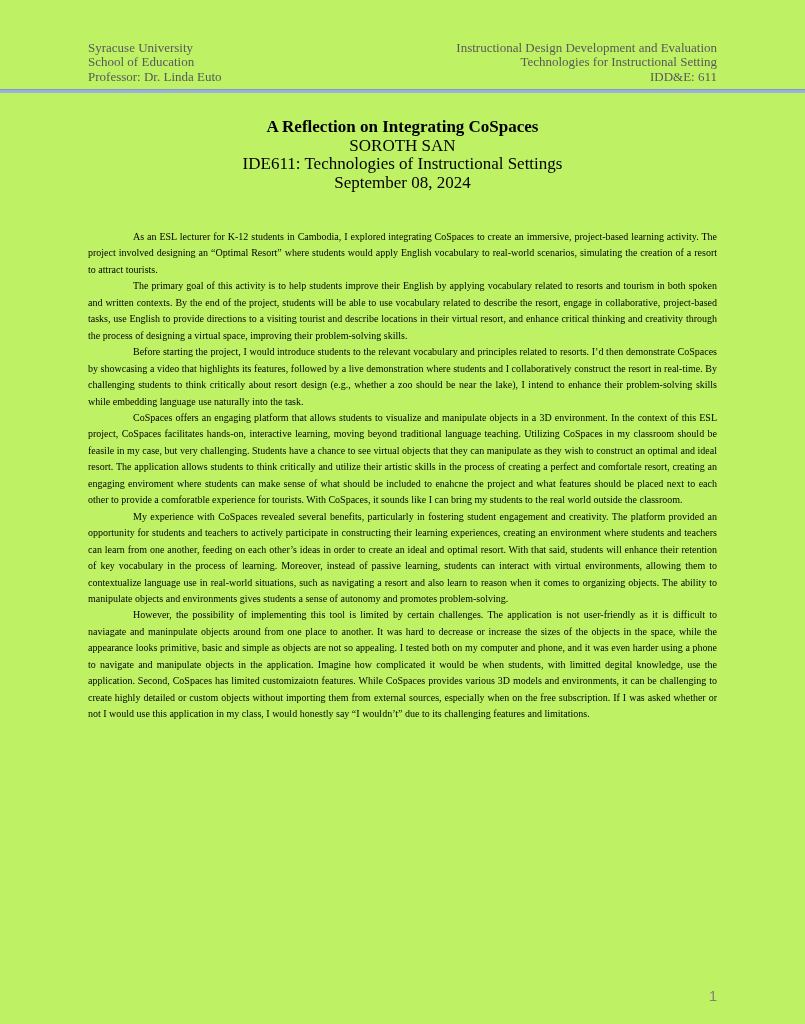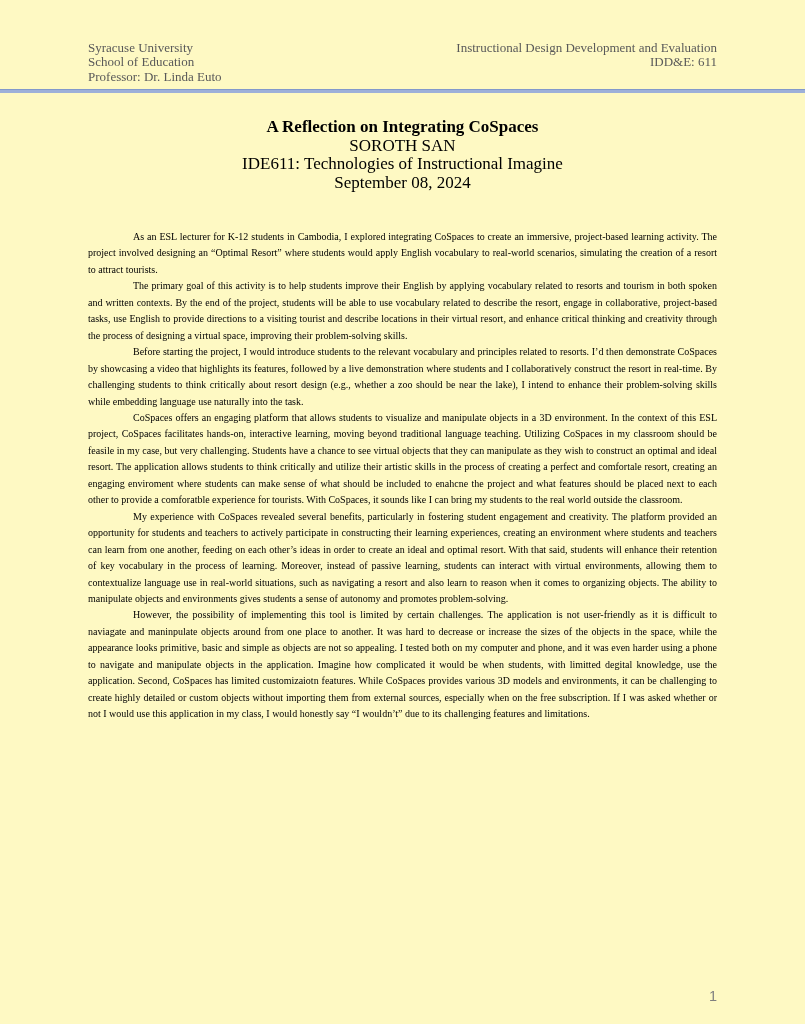--- a/index.html
+++ b/index.html
@@ -4,21 +4,21 @@
 <style>
   html, body {
     margin: 0;
     padding: 0;
     background: #ffffff;
   }
   .page {
     position: relative;
     width: 805px;
     height: 1024px;
-    background: #fef9c3;
+    background: #bef264;
     overflow: hidden;
     font-family: "Liberation Serif", serif;
     color: #000000;
   }
   .doc-header {
     position: absolute;
     top: 41px;
     left: 88px;
     width: 629px;
     display: flex;
@@ -82,30 +82,31 @@
 <div class="page">
 
   <div class="doc-header">
     <div class="left">
       <span>Syracuse University</span>
       <span>School of Education</span>
       <span>Professor: Dr. Linda Euto</span>
     </div>
     <div class="right">
       <span>Instructional Design Development and Evaluation</span>
+      <span>Technologies for Instructional Setting</span>
       <span>IDD&amp;E: 611</span>
     </div>
   </div>
 
   <div class="header-divider"></div>
 
   <div class="title-block">
     <span class="doc-title">A Reflection on Integrating CoSpaces</span>
     <span>SOROTH SAN</span>
-    <span>IDE611: Technologies of Instructional Imagine</span>
+    <span>IDE611: Technologies of Instructional Settings</span>
     <span>September 08, 2024</span>
   </div>
 
   <div class="body-text">
     <p>As an ESL lecturer for K-12 students in Cambodia, I explored integrating CoSpaces to create an immersive, project-based learning activity. The project involved designing an “Optimal Resort” where students would apply English vocabulary to real-world scenarios, simulating the creation of a resort to attract tourists.</p>
     <p>The primary goal of this activity is to help students improve their English by applying vocabulary related to resorts and tourism in both spoken and written contexts. By the end of the project, students will be able to use vocabulary related to describe the resort, engage in collaborative, project-based tasks, use English to provide directions to a visiting tourist and describe locations in their virtual resort, and enhance critical thinking and creativity through the process of designing a virtual space, improving their problem-solving skills.</p>
     <p>Before starting the project, I would introduce students to the relevant vocabulary and principles related to resorts. I’d then demonstrate CoSpaces by showcasing a video that highlights its features, followed by a live demonstration where students and I collaboratively construct the resort in real-time. By challenging students to think critically about resort design (e.g., whether a zoo should be near the lake), I intend to enhance their problem-solving skills while embedding language use naturally into the task.</p>
     <p>CoSpaces offers an engaging platform that allows students to visualize and manipulate objects in a 3D environment. In the context of this ESL project, CoSpaces facilitates hands-on, interactive learning, moving beyond traditional language teaching. Utilizing CoSpaces in my classroom should be feasile in my case, but very challenging. Students have a chance to see virtual objects that they can manipulate as they wish to construct an optimal and ideal resort. The application allows students to think critically and utilize their artistic skills in the process of creating a perfect and comfortale resort, creating an engaging enviroment where students can make sense of what should be included to enahcne the project and what features should be placed next to each other to provide a comforatble experience for tourists. With CoSpaces, it sounds like I can bring my students to the real world outside the classroom.</p>
     <p>My experience with CoSpaces revealed several benefits, particularly in fostering student engagement and creativity. The platform provided an opportunity for students and teachers to actively participate in constructing their learning experiences, creating an environment where students and teachers can learn from one another, feeding on each other’s ideas in order to create an ideal and optimal resort. With that said, students will enhance their retention of key vocabulary in the process of learning. Moreover, instead of passive learning, students can interact with virtual environments, allowing them to contextualize language use in real-world situations, such as navigating a resort and also learn to reason when it comes to organizing objects. The ability to manipulate objects and environments gives students a sense of autonomy and promotes problem-solving.</p>
     <p>However, the possibility of implementing this tool is limited by certain challenges. The application is not user-friendly as it is difficult to naviagate and maninpulate objects around from one place to another. It was hard to decrease or increase the sizes of the objects in the space, while the appearance looks primitive, basic and simple as objects are not so appealing. I tested both on my computer and phone, and it was even harder using a phone to navigate and manipulate objects in the application. Imagine how complicated it would be when students, with limitted degital knowledge, use the application. Second, CoSpaces has limited customizaiotn features. While CoSpaces provides various 3D models and environments, it can be challenging to create highly detailed or custom objects without importing them from external sources, especially when on the free subscription. If I was asked whether or not I would use this application in my class, I would honestly say “I wouldn’t” due to its challenging features and limitations.</p>

